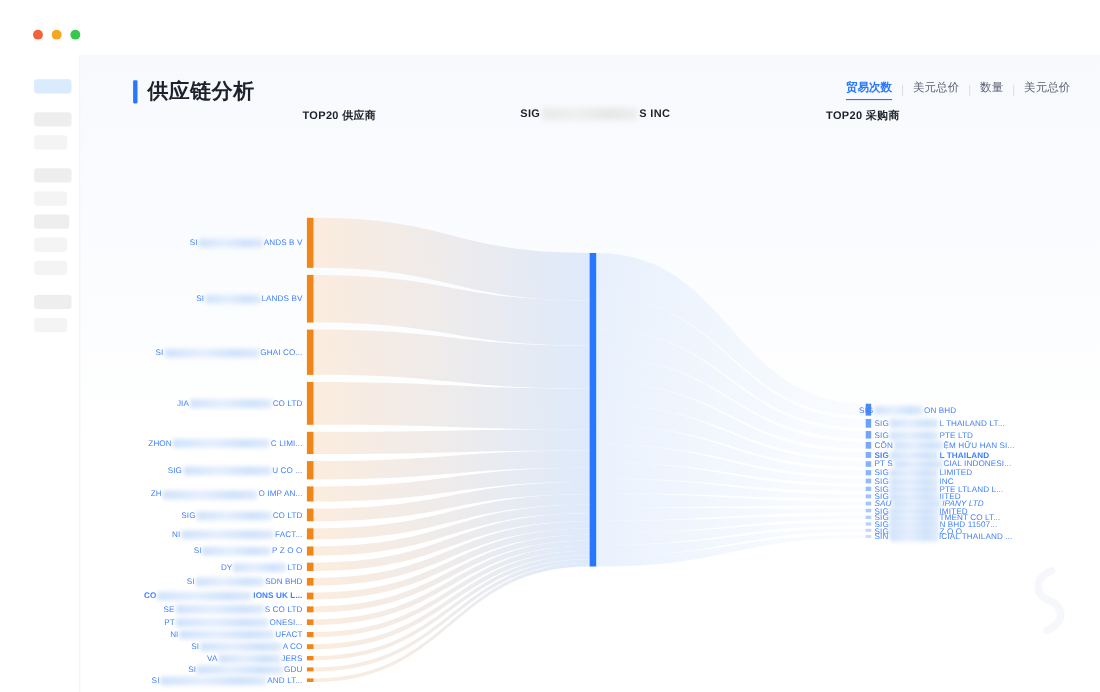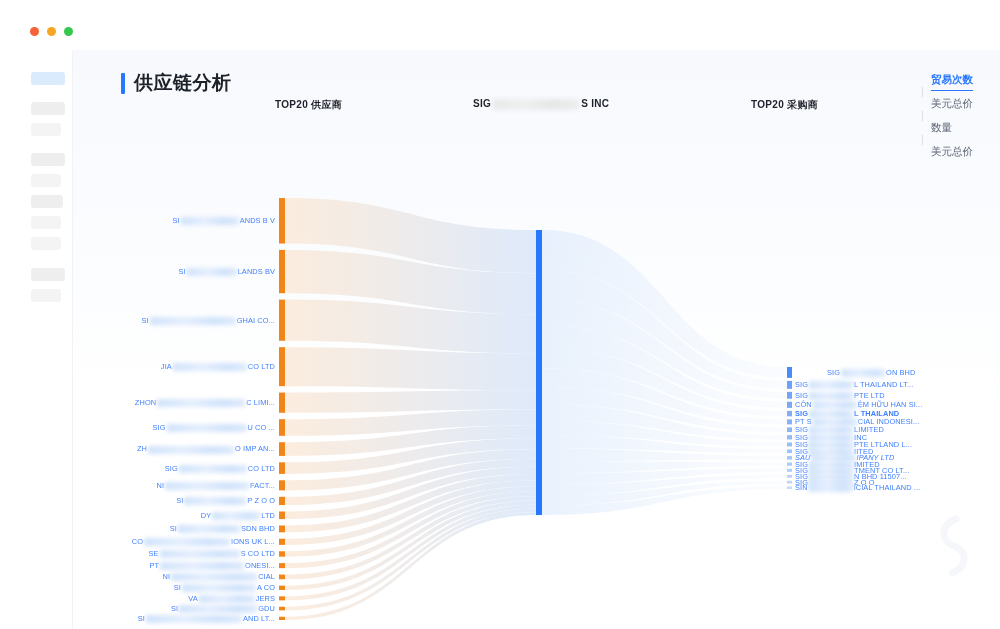--- a/index.html
+++ b/index.html
@@ -26,21 +26,21 @@
     position: absolute; left: 72px; top: 50px; width: 928px; height: 579px;
     background: linear-gradient(180deg, #f7f9fd 0%, #f9fbfe 22%, #ffffff 60%, #ffffff 100%);
     border-left: 1px solid #f0f2f6;
   }
 
   
   .page-title-wrap { position: absolute; left: 28px; top: 20px; display: flex; align-items: center; gap: 9px; margin-left: 20px; }
   .title-bar { width: 4px; height: 21px; background: #2878ff; border-radius: 1px; }
   .page-title { font-size: 19px; font-weight: bold; color: #1d2129; letter-spacing: .5px; }
 
-  .tabs { position: absolute; right: 18px; top: 23px; display: flex; align-items: flex-start; font-size: 10.5px; color: #5a6372; flex-direction: column; }
+  .tabs { position: absolute; right: 18px; top: 23px; display: flex; align-items: flex-end; font-size: 10.5px; color: #5a6372; }
   .tab { padding: 0 9px; cursor: pointer; white-space: nowrap; }
   .tab.active { color: #2878ff; font-weight: bold; position: relative; }
   .tab.active::after {
     content:""; position: absolute; left: 9px; right: 9px; bottom: -4px; height: 1.5px; background: #2878ff;
   }
   .tab-sep { width: 1px; height: 10px; background: #dcdfe6; }
 
   
   .col-head { position: absolute; font-size: 10px; font-weight: bold; color: #1d2129; letter-spacing: .3px; white-space: nowrap; }
   .col-head .redact {
@@ -212,29 +212,29 @@
         <div class="lbl lbl-left" style="top: 195.6px; right: 726px;"><span>SI</span><span class="blur" style="width: 86px;"></span><span>GHAI CO...</span></div>
         <div class="lbl lbl-left" style="top: 242.078px; right: 726px;"><span>JIA</span><span class="blur" style="width: 74px;"></span><span>CO LTD</span></div>
         <div class="lbl lbl-left" style="top: 278.085px; right: 726px;"><span>ZHON</span><span class="blur" style="width: 88px;"></span><span>C LIMI...</span></div>
         <div class="lbl lbl-left" style="top: 302.899px; right: 726px;"><span>SIG</span><span class="blur" style="width: 80px;"></span><span>U CO ...</span></div>
         <div class="lbl lbl-left" style="top: 324.463px; right: 726px;"><span>ZH</span><span class="blur" style="width: 86px;"></span><span>O IMP AN...</span></div>
         <div class="lbl lbl-left" style="top: 343.5px; right: 726px;"><span>SIG</span><span class="blur" style="width: 68px;"></span><span>CO LTD</span></div>
         <div class="lbl lbl-left" style="top: 360.732px; right: 726px;"><span>NI</span><span class="blur" style="width: 84px;"></span><span>FACT...</span></div>
         <div class="lbl lbl-left" style="top: 376.339px; right: 726px;"><span>SI</span><span class="blur" style="width: 62px;"></span><span>P Z O O</span></div>
         <div class="lbl lbl-left" style="top: 390.682px; right: 726px;"><span>DY</span><span class="blur" style="width: 48px;"></span><span>LTD</span></div>
         <div class="lbl lbl-left" style="top: 404.303px; right: 726px;"><span>SI</span><span class="blur" style="width: 62px;"></span><span>SDN BHD</span></div>
-        <div class="lbl lbl-left" style="top: 417.202px; right: 726px;"><span>CO</span><span class="blur" style="width: 86px;"></span><span>IONS UK L...</span></div>
+        <div class="lbl lbl-left" style="top: 417.202px; right: 726px; font-weight: bold;"><span>CO</span><span class="blur" style="width: 86px;"></span><span>IONS UK L...</span></div>
         <div class="lbl lbl-left" style="top: 429.379px; right: 726px;"><span>SE</span><span class="blur" style="width: 80px;"></span><span>S CO LTD</span></div>
         <div class="lbl lbl-left" style="top: 441.014px; right: 726px;"><span>PT</span><span class="blur" style="width: 84px;"></span><span>ONESI...</span></div>
-        <div class="lbl lbl-left" style="top: 452.289px; right: 726px;"><span>NI</span><span class="blur" style="width: 86px;"></span><span>CIAL</span></div>
+        <div class="lbl lbl-left" style="top: 452.289px; right: 726px;"><span>NI</span><span class="blur" style="width: 86px;"></span><span>UFACT</span></div>
         <div class="lbl lbl-left" style="top: 463.202px; right: 726px;"><span>SI</span><span class="blur" style="width: 74px;"></span><span>A CO</span></div>
         <div class="lbl lbl-left" style="top: 473.754px; right: 726px;"><span>VA</span><span class="blur" style="width: 56px;"></span><span>JERS</span></div>
         <div class="lbl lbl-left" style="top: 483.945px; right: 726px;"><span>SI</span><span class="blur" style="width: 78px;"></span><span>GDU</span></div>
         <div class="lbl lbl-left" style="top: 493.775px; right: 726px;"><span>SI</span><span class="blur" style="width: 96px;"></span><span>AND LT...</span></div>
-        <div class="lbl lbl-right" style="top: 247.835px; left: 754px; text-align: right;"><span>SIG</span><span class="blur" style="width: 44px;"></span><span>ON BHD</span></div>
+        <div class="lbl lbl-right" style="top: 247.835px; left: 708px; text-align: right;"><span>SIG</span><span class="blur" style="width: 44px;"></span><span>ON BHD</span></div>
         <div class="lbl lbl-right" style="top: 260.256px; left: 722px;"><span>SIG</span><span class="blur" style="width: 44px;"></span><span>L THAILAND LT...</span></div>
         <div class="lbl lbl-right" style="top: 270.685px; left: 722px;"><span>SIG</span><span class="blur" style="width: 44px;"></span><span>PTE LTD</span></div>
         <div class="lbl lbl-right" style="top: 280.207px; left: 722px;"><span>CÔN</span><span class="blur" style="width: 44px;"></span><span>ỆM HỮU HAN SI...</span></div>
         <div class="lbl lbl-right" style="top: 289.005px; left: 722px; font-weight: bold;"><span>SIG</span><span class="blur" style="width: 44px;"></span><span>L THAILAND</span></div>
         <div class="lbl lbl-right" style="top: 297.259px; left: 722px;"><span>PT S</span><span class="blur" style="width: 44px;"></span><span>CIAL INDONESI...</span></div>
         <div class="lbl lbl-right" style="top: 305.151px; left: 722px;"><span>SIG</span><span class="blur" style="width: 44px;"></span><span>LIMITED</span></div>
         <div class="lbl lbl-right" style="top: 312.68px; left: 722px;"><span>SIG</span><span class="blur" style="width: 44px;"></span><span>INC</span></div>
         <div class="lbl lbl-right" style="top: 319.847px; left: 722px;"><span>SIG</span><span class="blur" style="width: 44px;"></span><span>PTE LTLAND L...</span></div>
         <div class="lbl lbl-right" style="top: 326.652px; left: 722px;"><span>SIG</span><span class="blur" style="width: 44px;"></span><span>IITED</span></div>
         <div class="lbl lbl-right" style="top: 333.185px; left: 722px; font-style: italic;"><span>SAU</span><span class="blur" style="width: 44px;"></span><span>IPANY LTD</span></div>

